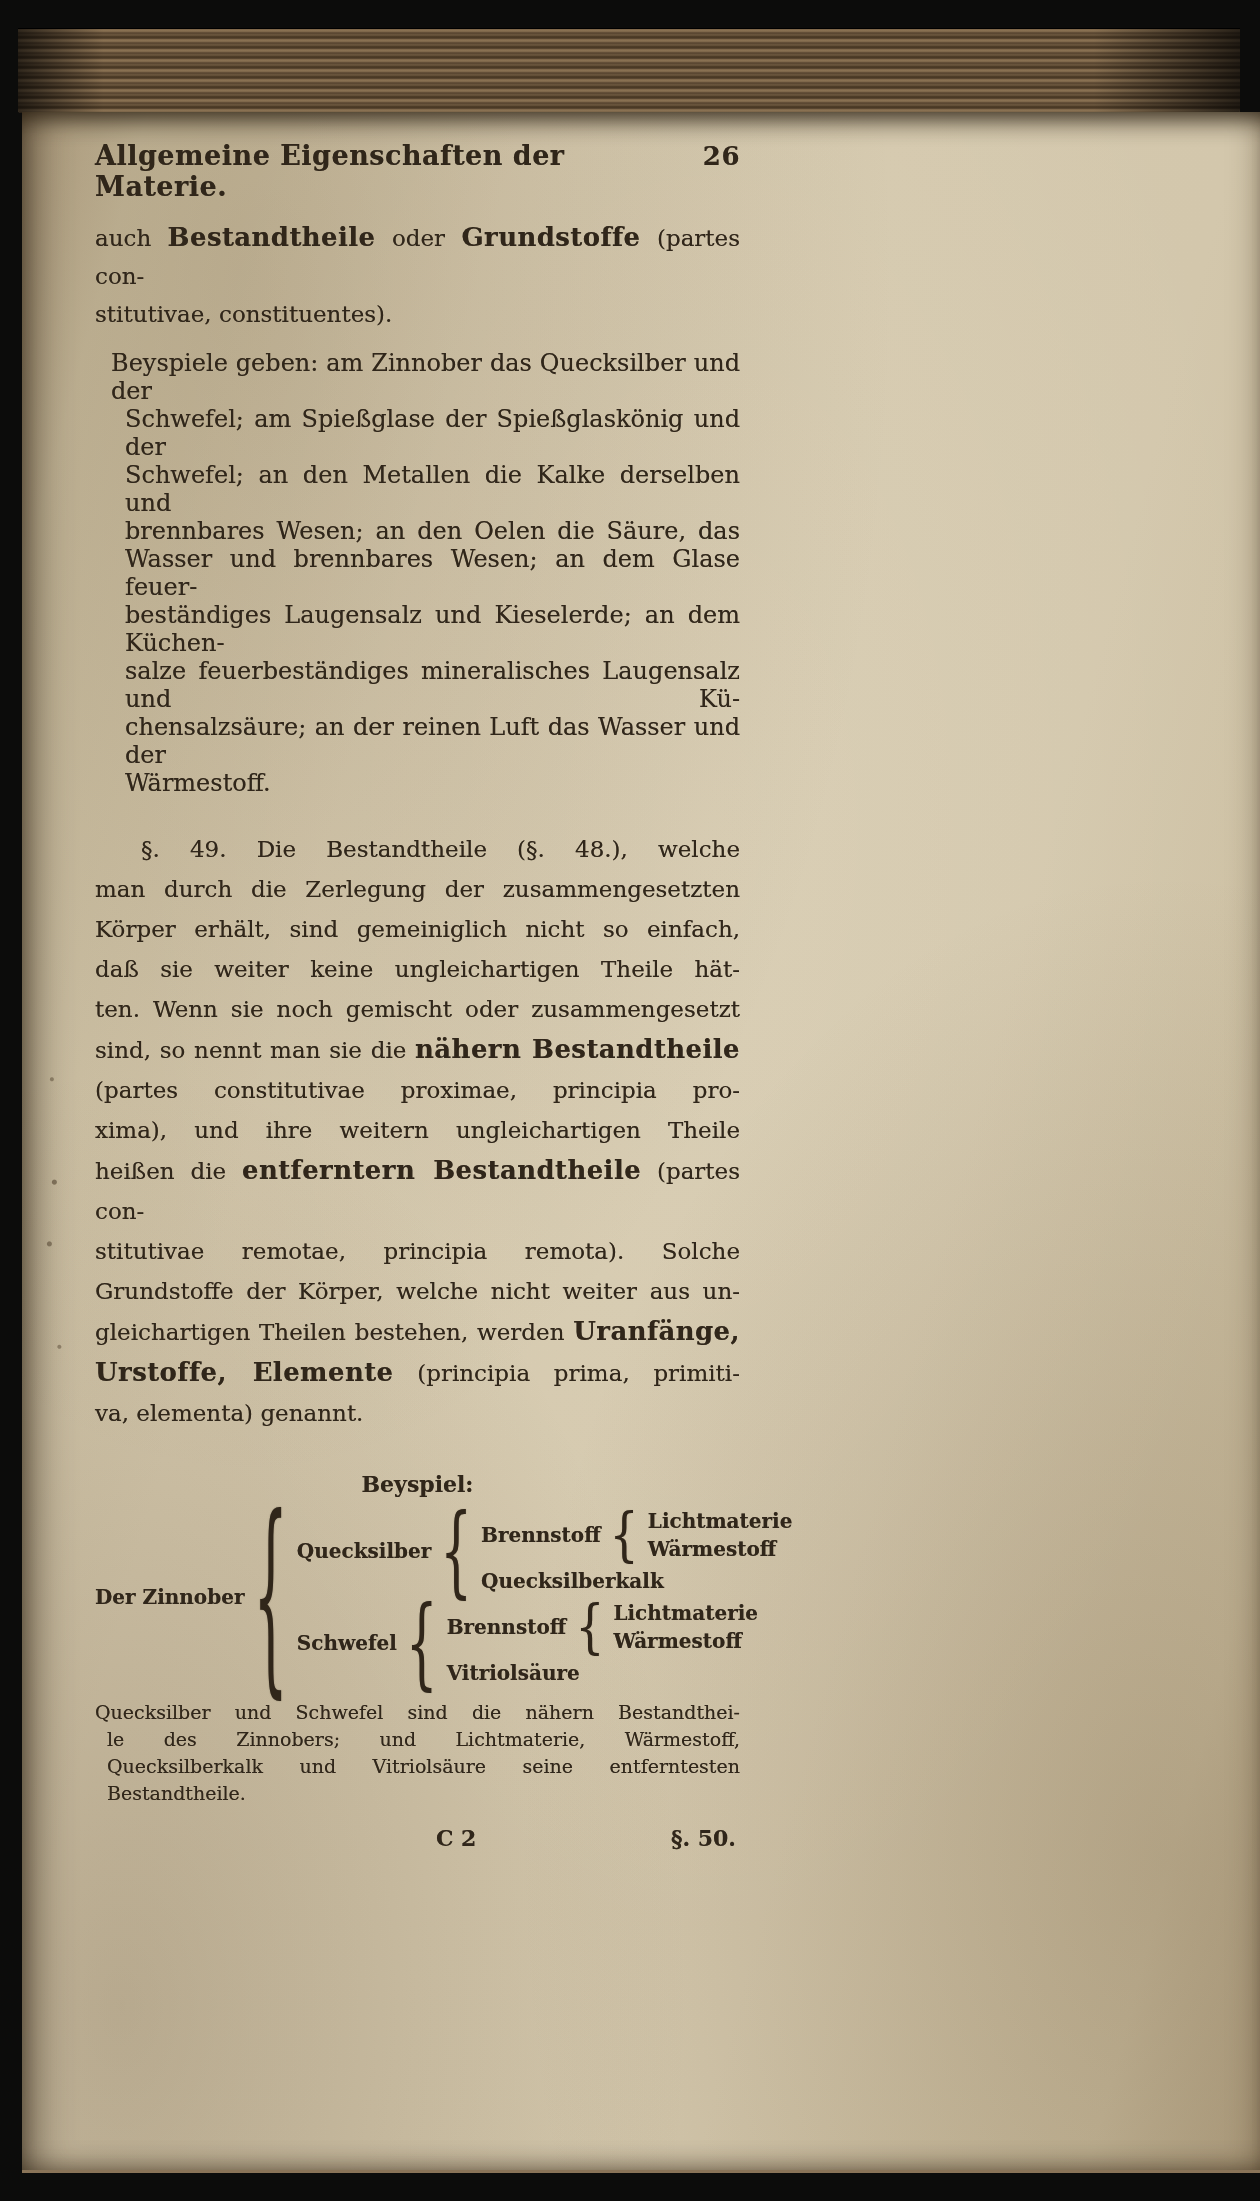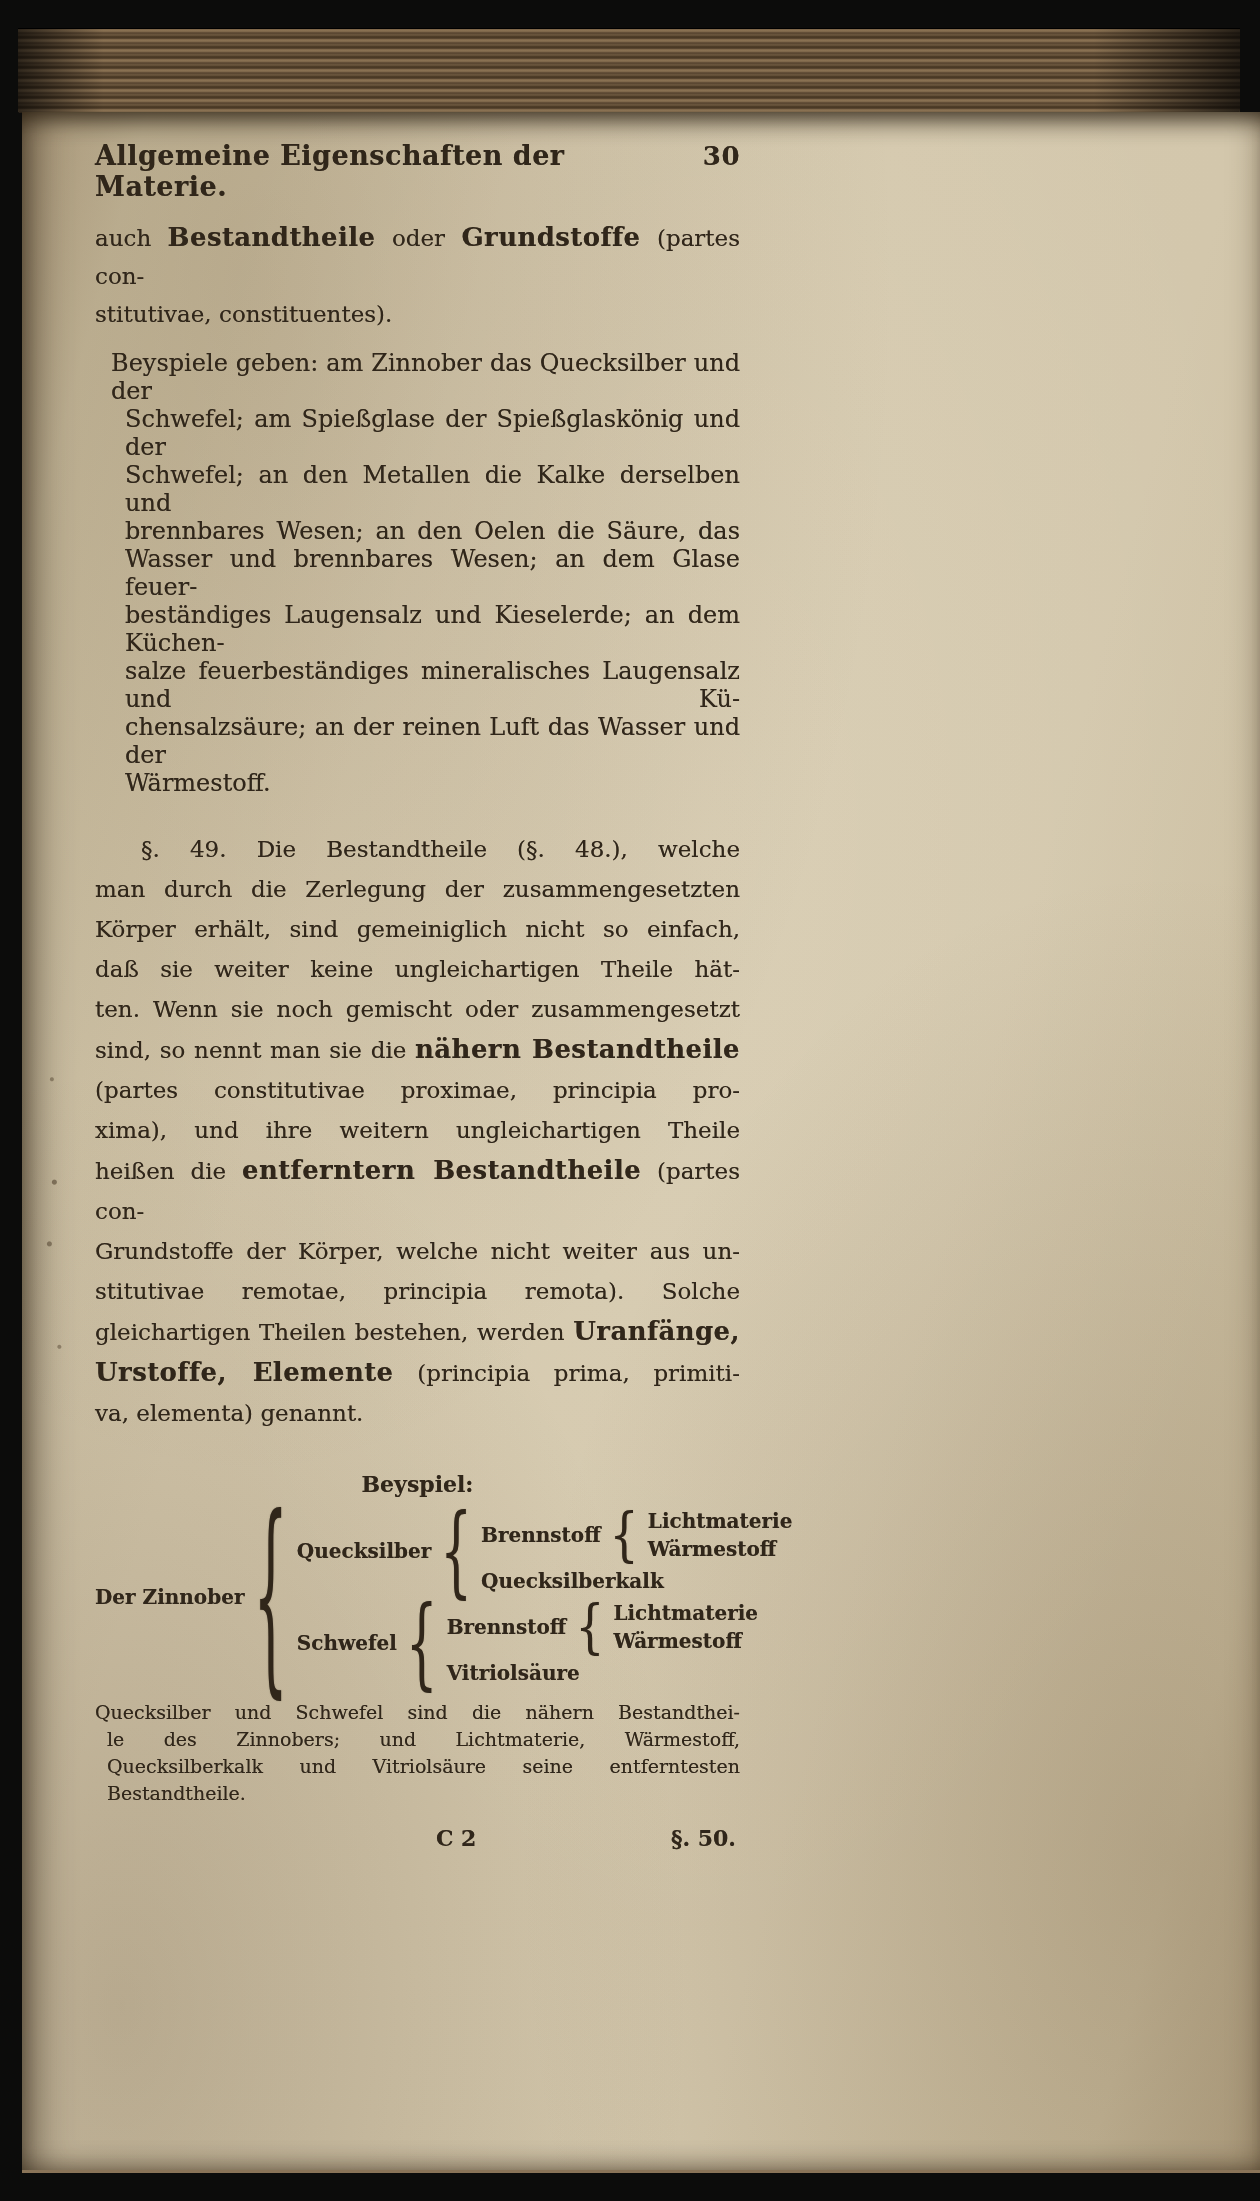--- a/index.html
+++ b/index.html
@@ -82,21 +82,21 @@
 </head>
 <body>
 
 <div class="edge-top"></div>
 
 <div class="paper">
   <div class="content">
 
     <div class="header">
       <span>Allgemeine Eigenschaften der Materie.</span>
-      <span class="page-number">30</span>
+      <span class="page-number">26</span>
     </div>
 
     <div class="intro jblock">
         <div class="line"><span class="seg-f">auch </span><span class="seg-fb">Bestandtheile</span><span class="seg-f"> oder </span><span class="seg-fb">Grundstoffe</span><span class="seg-l"> (partes con-</span></div>
         <div class="line"><span class="seg-l">stitutivae, constituentes).</span></div>
       </div>
 
     <div class="examples jblock">
         <div class="line"><span class="seg-f">Beyspiele geben: am Zinnober das Quecksilber und der</span></div>
         <div class="line"><span class="seg-f">Schwefel; am Spießglase der Spießglaskönig und der</span></div>
@@ -112,22 +112,22 @@
     <div class="main jblock">
         <div class="line"><span class="seg-f">§. 49.  Die Bestandtheile (§. 48.), welche</span></div>
         <div class="line"><span class="seg-f">man durch die Zerlegung der zusammengesetzten</span></div>
         <div class="line"><span class="seg-f">Körper erhält, sind gemeiniglich nicht so einfach,</span></div>
         <div class="line"><span class="seg-f">daß sie weiter keine ungleichartigen Theile hät-</span></div>
         <div class="line"><span class="seg-f">ten.  Wenn sie noch gemischt oder zusammengesetzt</span></div>
         <div class="line"><span class="seg-f">sind, so nennt man sie die </span><span class="seg-fb">nähern Bestandtheile</span></div>
         <div class="line"><span class="seg-l">(partes constitutivae proximae, principia pro-</span></div>
         <div class="line"><span class="seg-l">xima), </span><span class="seg-f">und ihre weitern ungleichartigen Theile</span></div>
         <div class="line"><span class="seg-f">heißen die </span><span class="seg-fb">entferntern Bestandtheile</span><span class="seg-l"> (partes con-</span></div>
+        <div class="line"><span class="seg-l">stitutivae remotae, principia remota).  </span><span class="seg-f">Solche</span></div>
         <div class="line"><span class="seg-f">Grundstoffe der Körper, welche nicht weiter aus un-</span></div>
-        <div class="line"><span class="seg-l">stitutivae remotae, principia remota).  </span><span class="seg-f">Solche</span></div>
         <div class="line"><span class="seg-f">gleichartigen Theilen bestehen, werden </span><span class="seg-fb">Uranfänge,</span></div>
         <div class="line"><span class="seg-fb">Urstoffe, Elemente</span><span class="seg-l"> (principia prima, primiti-</span></div>
         <div class="line"><span class="seg-l">va, elementa) </span><span class="seg-f">genannt.</span></div>
       </div>
 
     <div class="beyspiel">Beyspiel:</div>
 
     <div class="diagram">
       <div class="t-row">
         <span class="t-label">Der Zinnober</span>

